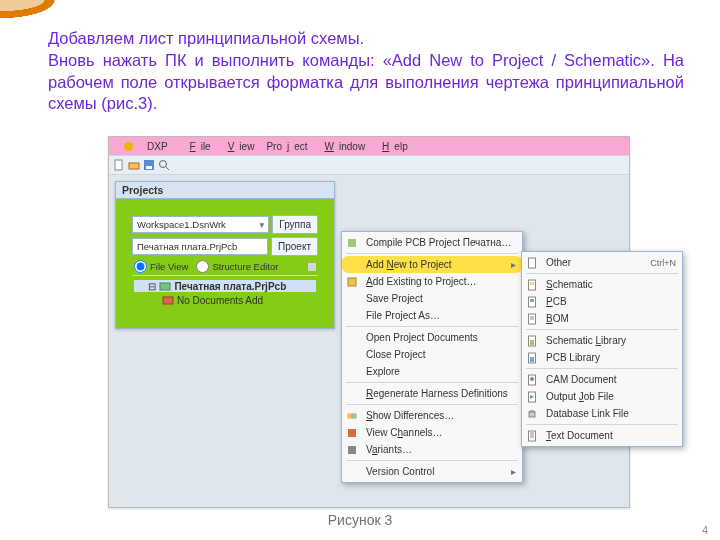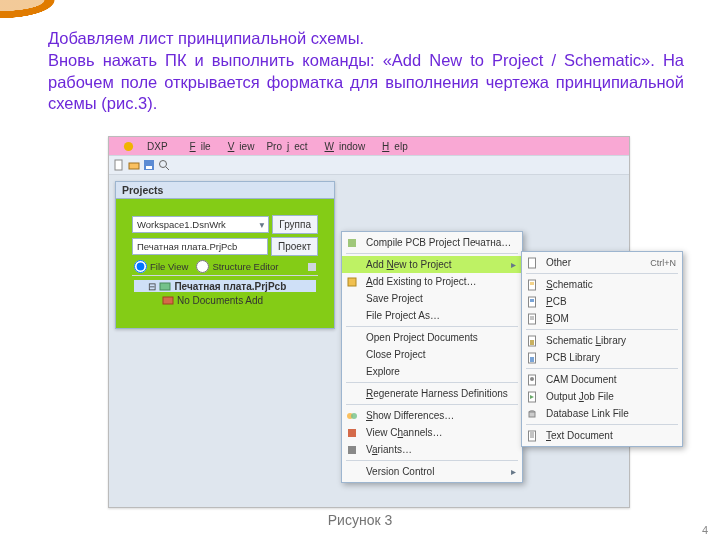--- a/index.html
+++ b/index.html
@@ -113,21 +113,21 @@
   .menu1 { left: 232px; top: 94px; width: 180px; }
   .menu2 { left: 412px; top: 114px; width: 160px; }
   .mi {
     display:flex; align-items:center;
     height: 17px;
     padding: 0 6px 0 24px;
     position:relative;
     cursor:default;
     white-space: nowrap;
   }
-  .mi.sel { background:#bef264; }
+  .mi.sel { background:#fde047;border-radius:6px; }
   .mi .arrow { margin-left:auto; color:#678; }
   .mi .kbd { margin-left:auto; color:#666; font-size:9px;}
   .mi .ic { position:absolute; left:4px; width:12px; height:12px;}
   .sep { height:1px; background:#cfd6df; margin:2px 4px; }
   .u { text-decoration: underline; }
 </style>
 </head>
 <body>
 
 <div class="corner">

